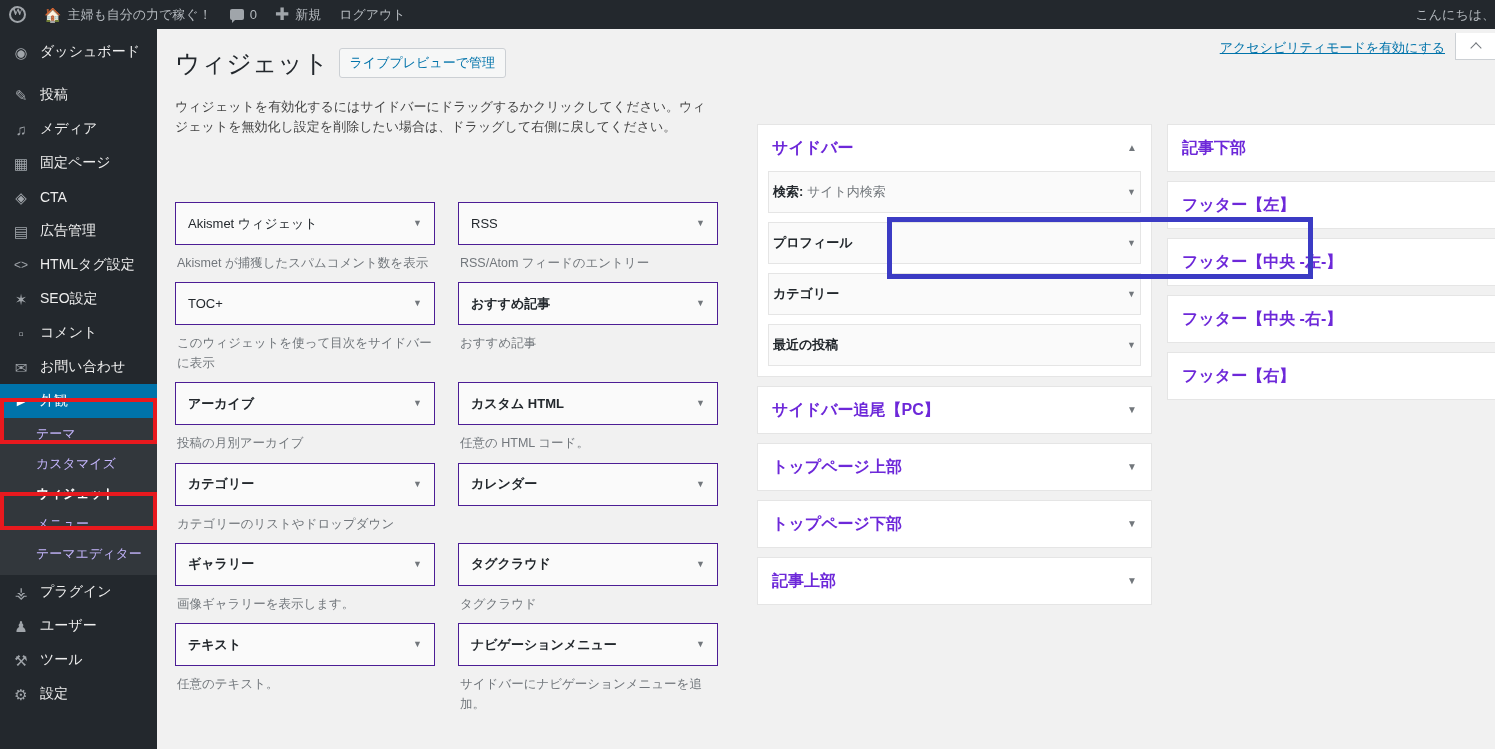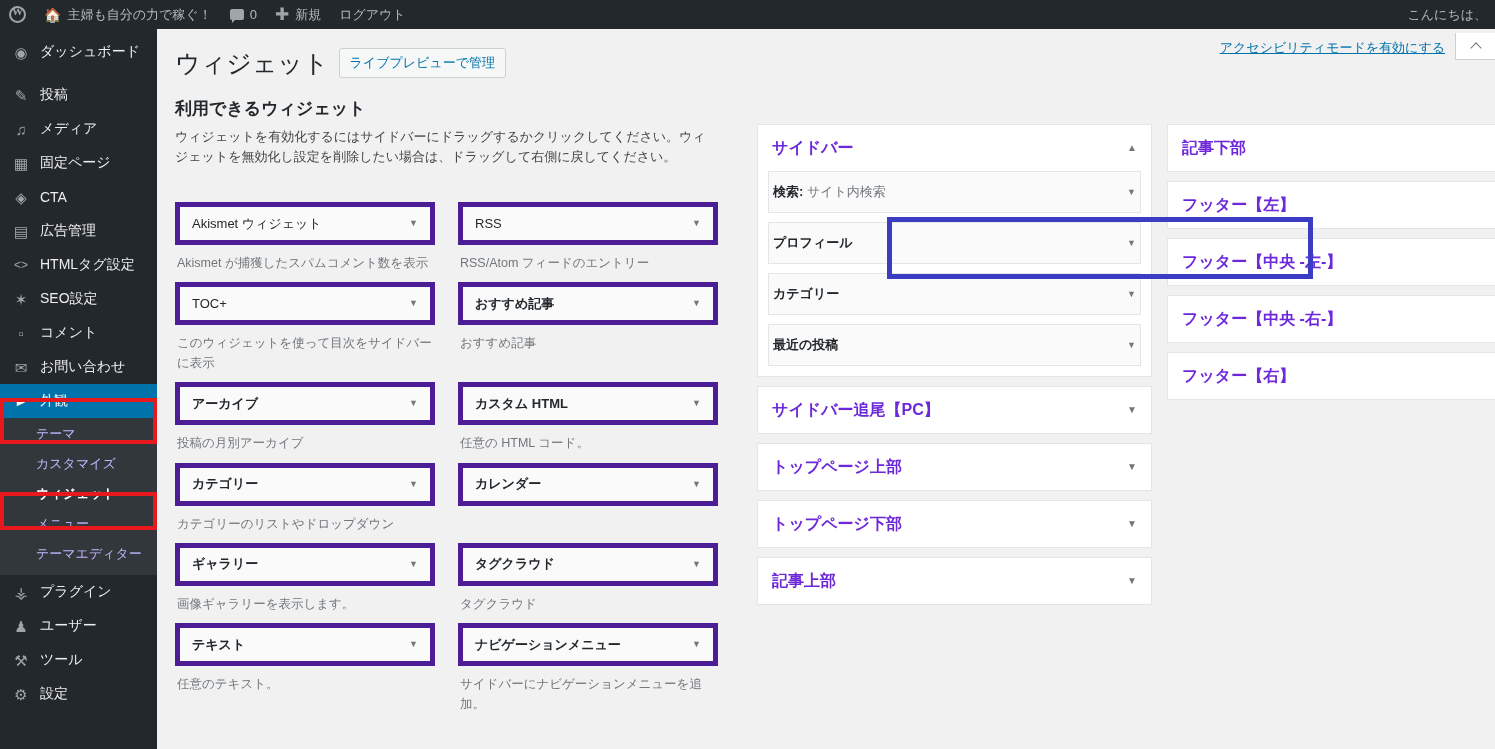--- a/index.html
+++ b/index.html
@@ -34,21 +34,21 @@
     display: inline-block;
   }
   .wp-logo-mark::after {
     content: "W"; position: absolute; left: 0; top: -3px;
     width: 13px; text-align: center;
     font-size: 11px; font-weight: bold; color: #a0a5aa;
     font-family: "Liberation Serif", serif;
   }
   .ab-right {
     margin-left: auto; display: flex; align-items: center;
-    padding-right: 8px; font-size: 13px; color: #b4b9be;
+    font-size: 13px; color: #b4b9be;
   }
   .comment-bubble {
     display: inline-block; width: 14px; height: 11px;
     background: #a0a5aa; border-radius: 2px; position: relative;
   }
   .comment-bubble::after {
     content: ""; position: absolute; left: 2px; top: 10px;
     border-left: 4px solid #a0a5aa;
     border-bottom: 4px solid transparent;
   }
@@ -153,21 +153,21 @@
 
   #widget-grid {
     position: absolute; top: 173px; left: 18px;
     width: 543px;
     display: grid;
     grid-template-columns: 260px 260px;
     column-gap: 23px;
   }
   .w-cell { margin-bottom: 9px; }
   .w-box {
-    background: #fafafa; border: 5px solid #4c1d95;
+    background: #fafafa; border: 1px solid #4c1d95;
     height: 43px; display: flex; align-items: center;
     padding: 0 12px; cursor: move;
   }
   .w-name { font-size: 13px; font-weight: bold; color: #23282d; flex: 1; }
   .w-name.plain { font-weight: normal; }
   .w-arrow {
     color: #72777c; font-size: 9px; line-height: 1;
   }
   .w-desc {
     font-size: 12.5px; color: #72777c; line-height: 1.55;
@@ -324,21 +324,20 @@
       <span class="chev-up"></span>
     </div>
   </div>
 
   <div id="page-head">
     <span id="page-title">ウィジェット</span>
     <span id="live-preview-btn">ライブプレビューで管理</span>
   </div>
 
   <div id="avail-col">
-    <div id="avail-title">利用できるウィジェット</div>
     <div id="avail-desc">ウィジェットを有効化するにはサイドバーにドラッグするかクリックしてください。ウィジェットを無効化し設定を削除したい場合は、ドラッグして右側に戻してください。</div>
   </div>
 
   <div id="widget-grid">
       <div class="w-cell">
         <div class="w-box">
           <span class="w-name plain">Akismet ウィジェット</span>
           <span class="w-arrow">▼</span>
         </div>
         <div class="w-desc">Akismet が捕獲したスパムコメント数を表示</div>

